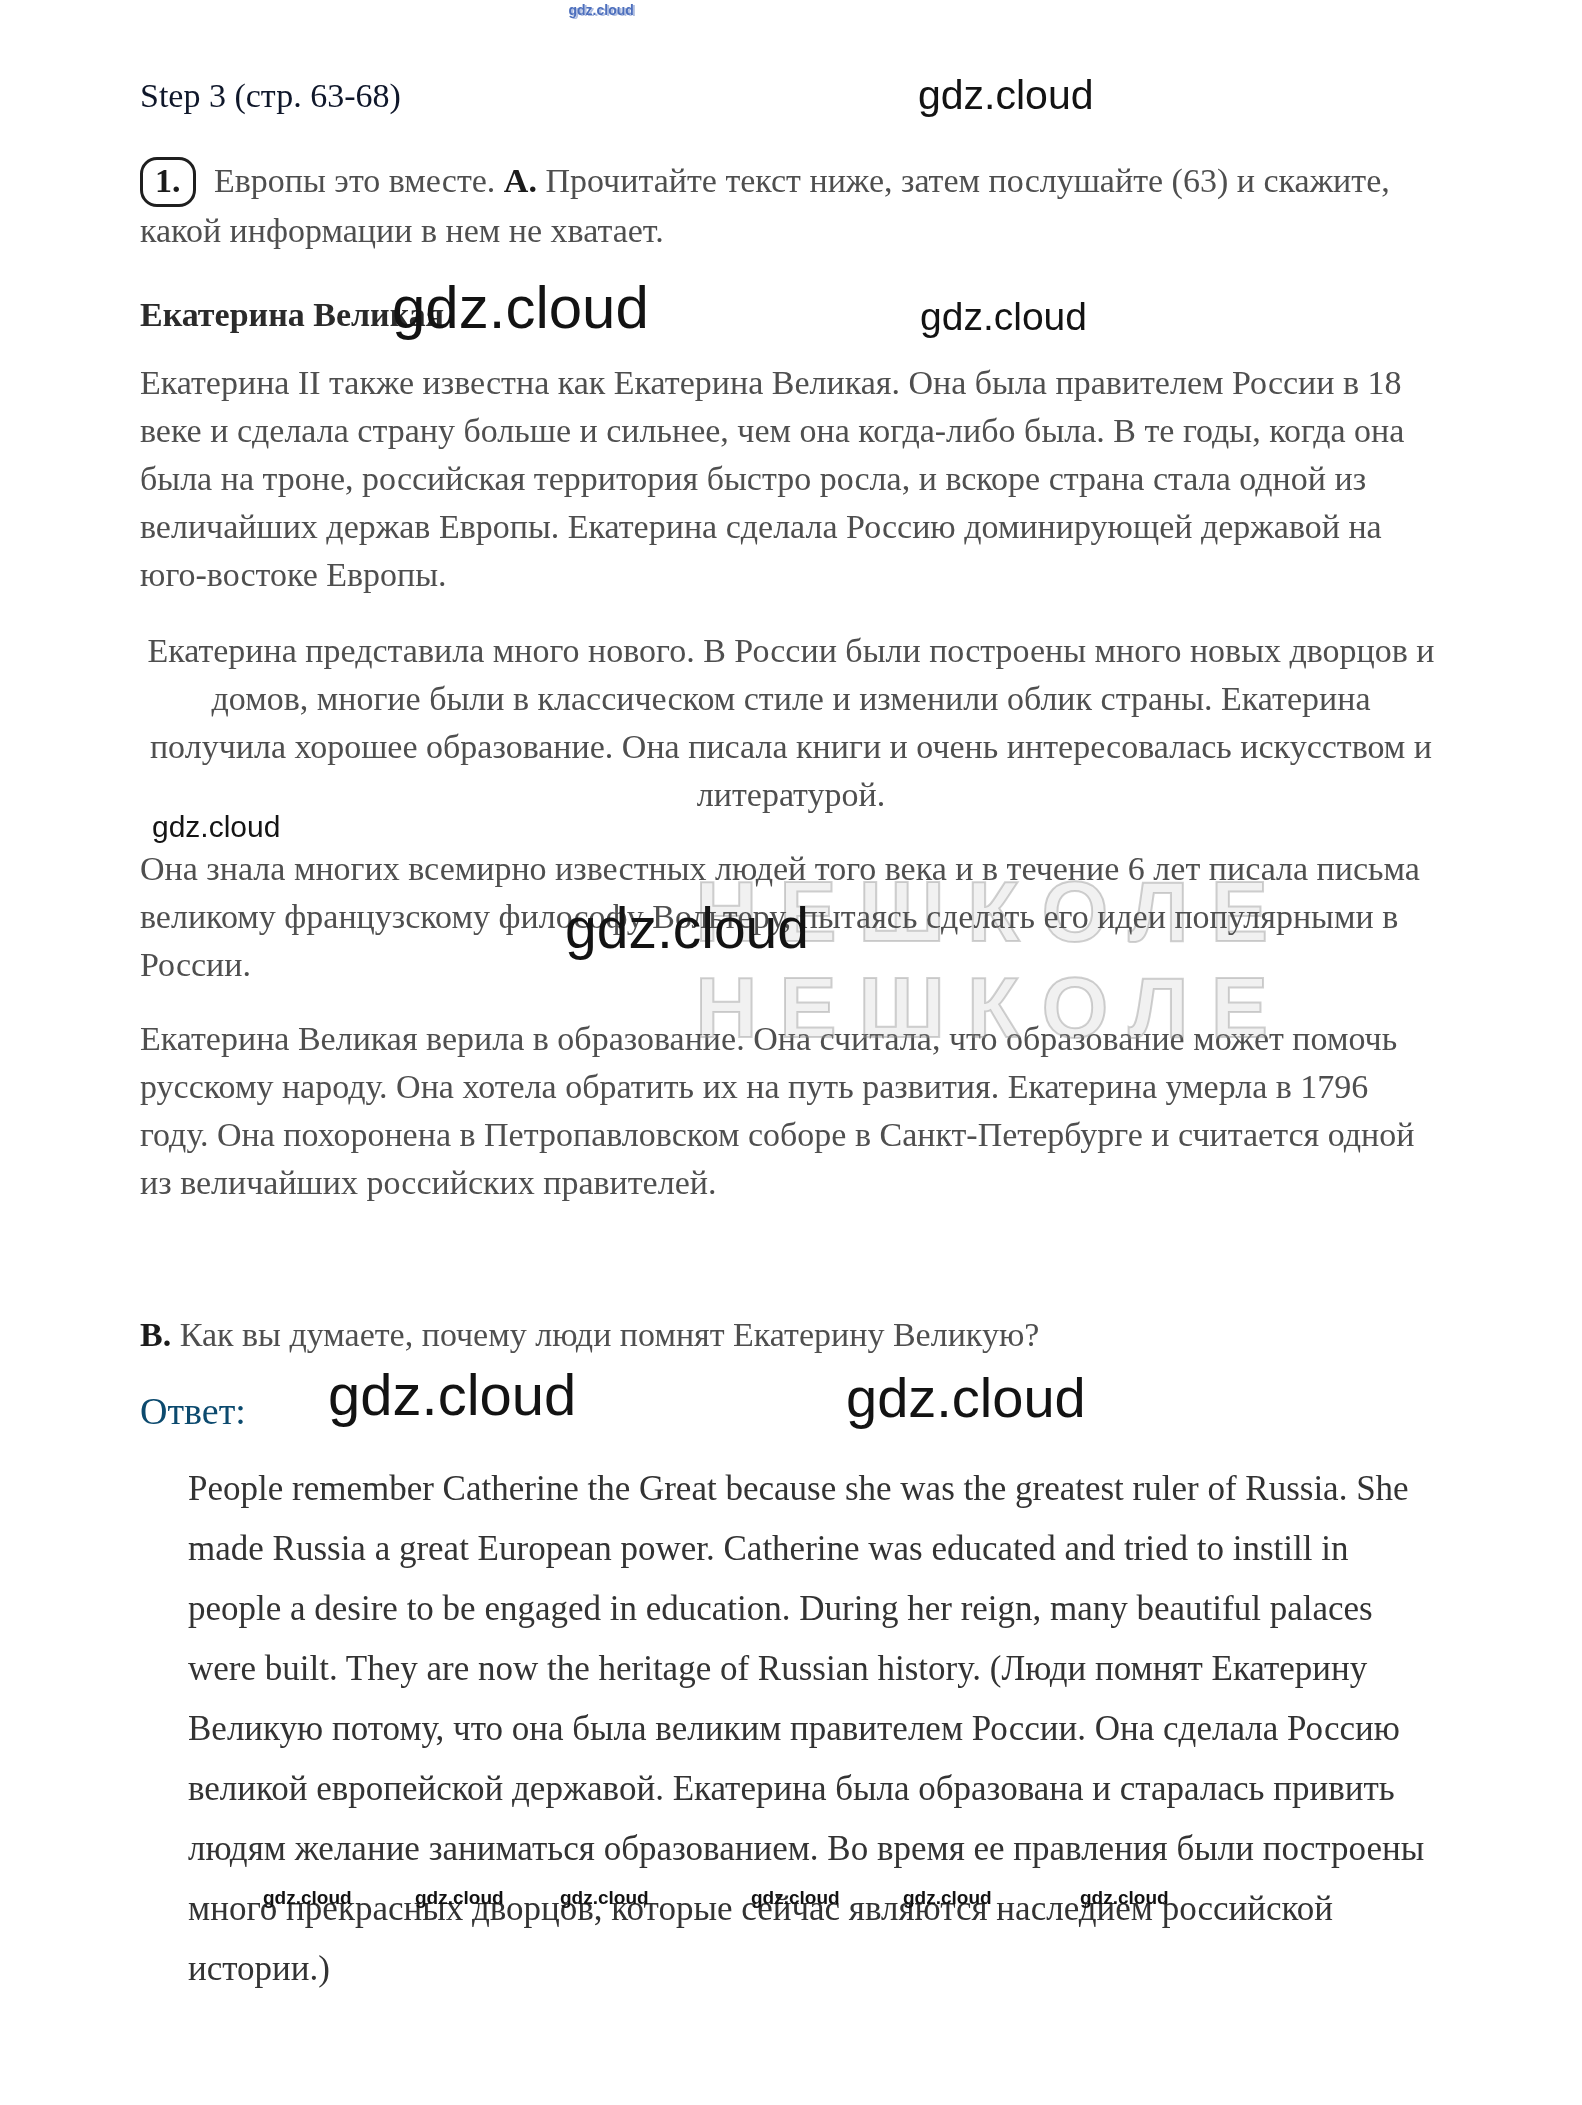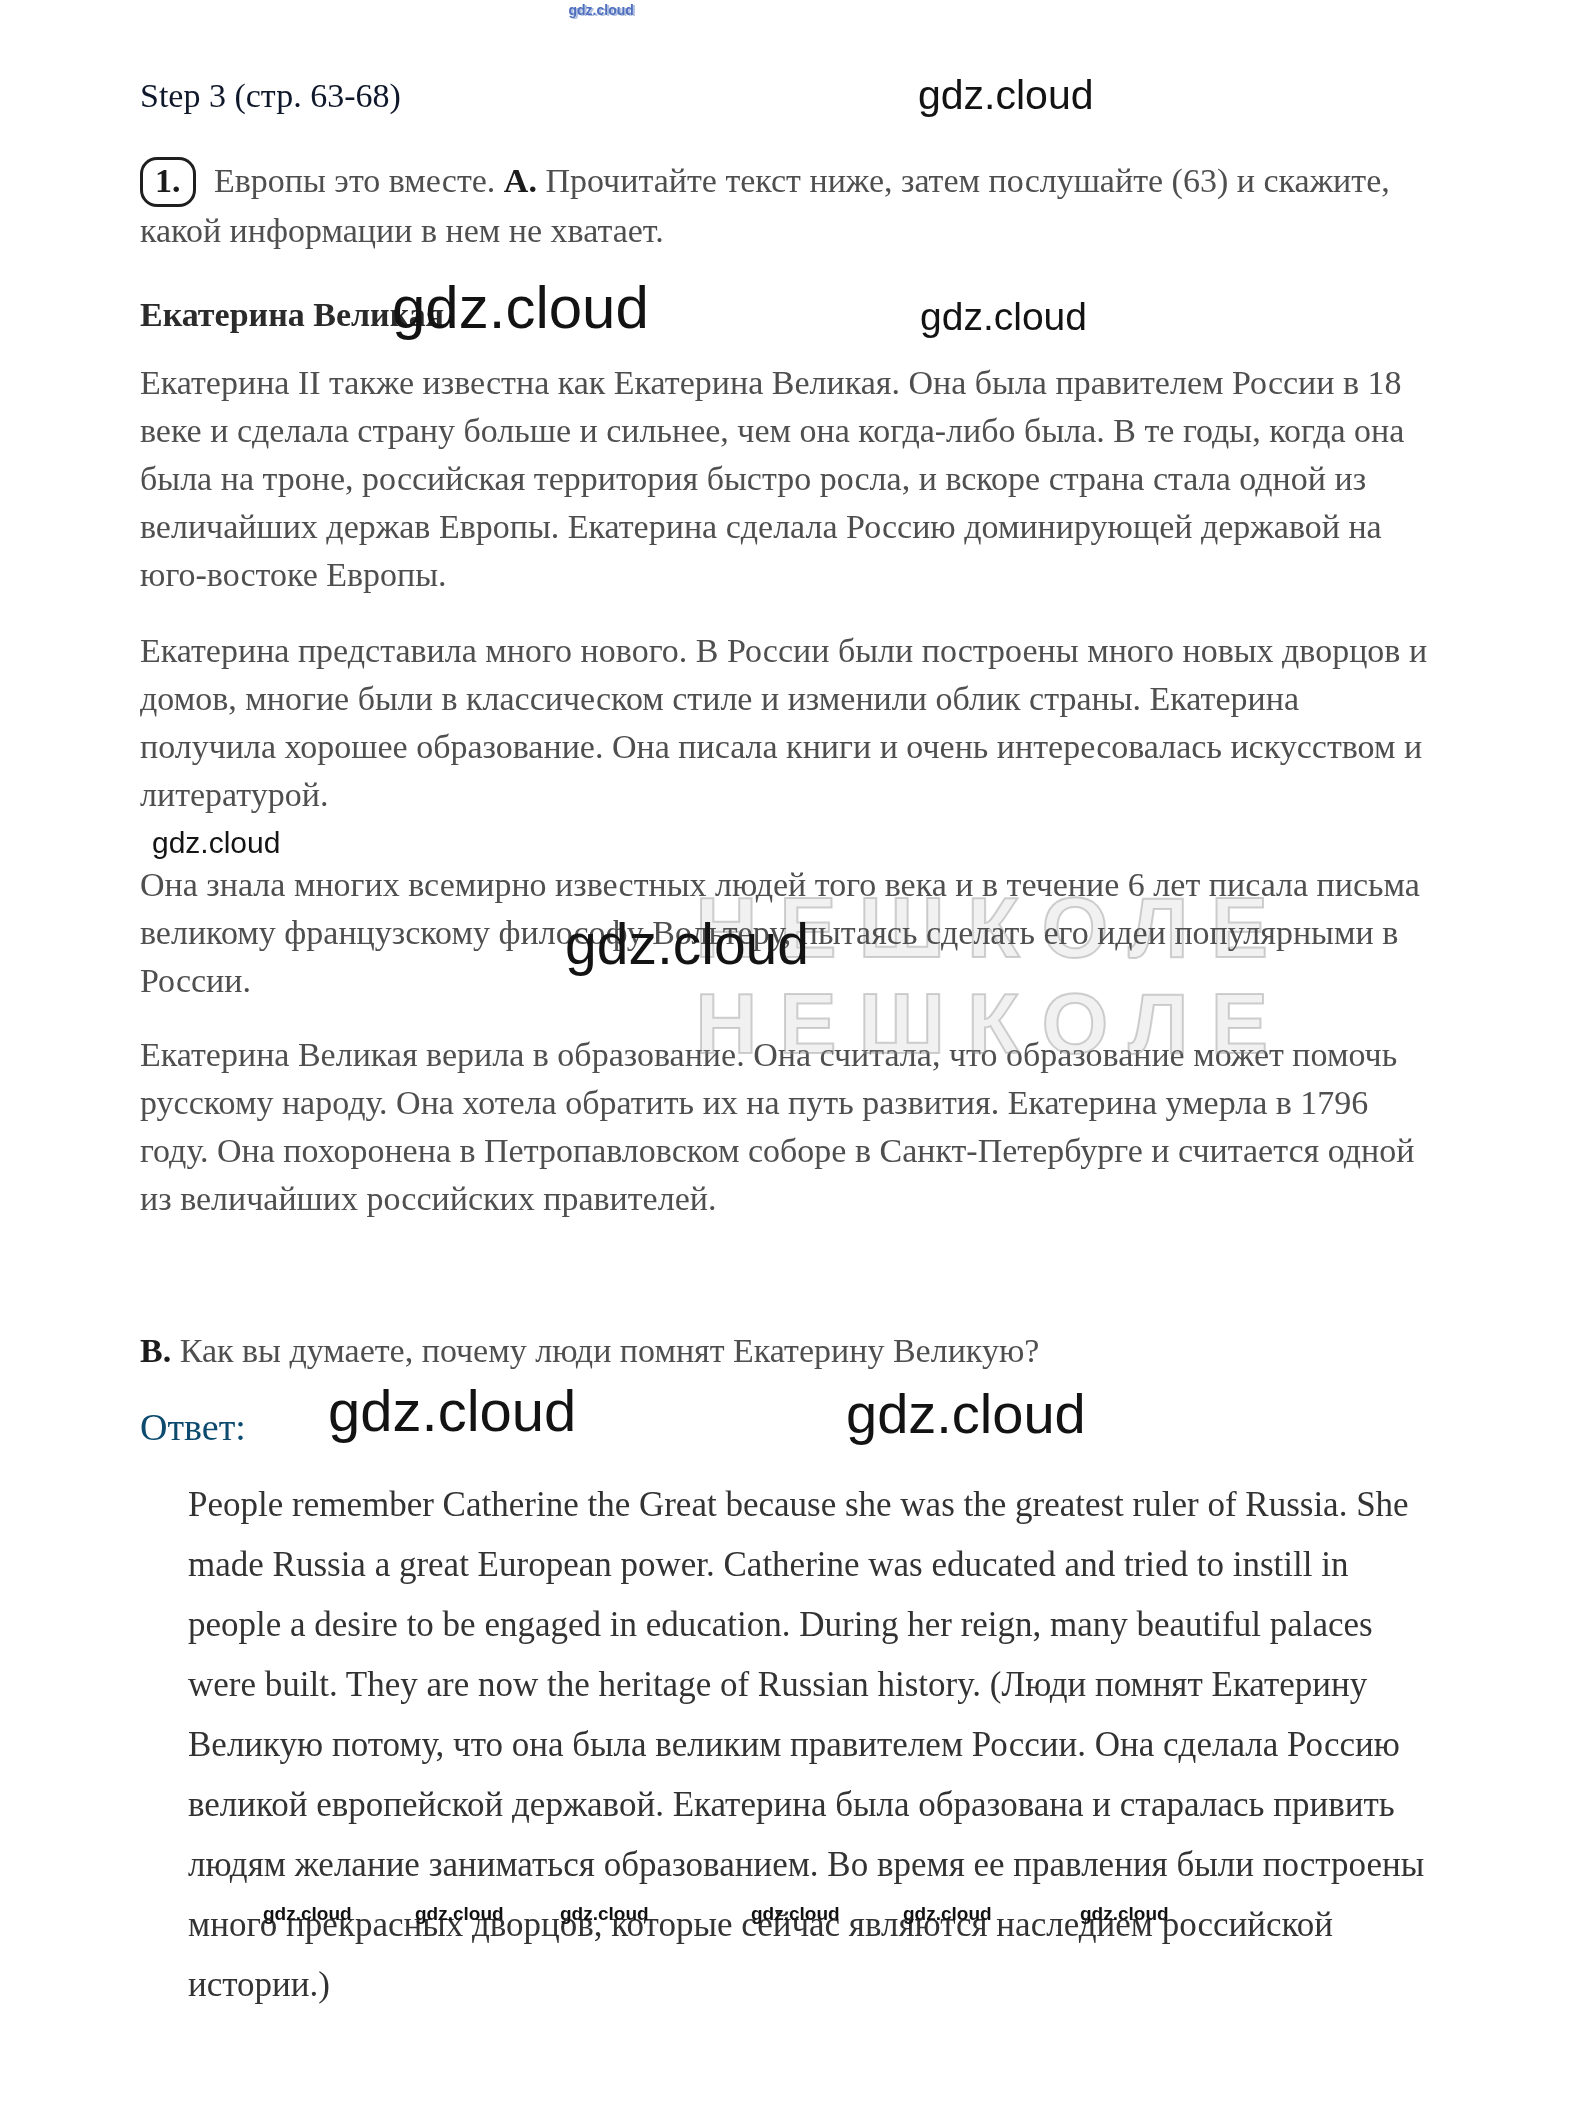--- a/index.html
+++ b/index.html
@@ -29,21 +29,21 @@
     color:#1b1b1b;
     margin-right:10px;
   }
 
   .translation-label { font-weight:bold; color:#1b1b1b; margin-bottom:20px; font-size:34px; line-height:48px; }
 
   .title-row { position:relative; height:56px; margin-bottom:12px; }
   .article-title { font-size:34px; line-height:48px; font-weight:bold; color:#2b2b2b; }
 
   .p1 { margin-bottom:28px; }
-  .p2 { margin-bottom:16px; }
+  .p2 { margin-bottom:0;text-align:center; }
   .p4 { margin-bottom:104px; }
 
   .p3-wrap { position:relative; margin-bottom:26px; }
   .p3-wrap p { position:relative; z-index:1; }
 
   .question { margin-bottom:18px; }
 
   .otvet-row { position:relative; height:72px; margin-bottom:10px; }
   .otvet-label { display:inline-block; padding-top:10px; font-size:38px; line-height:48px; font-weight:normal; color:#0c4a6e; }
 

